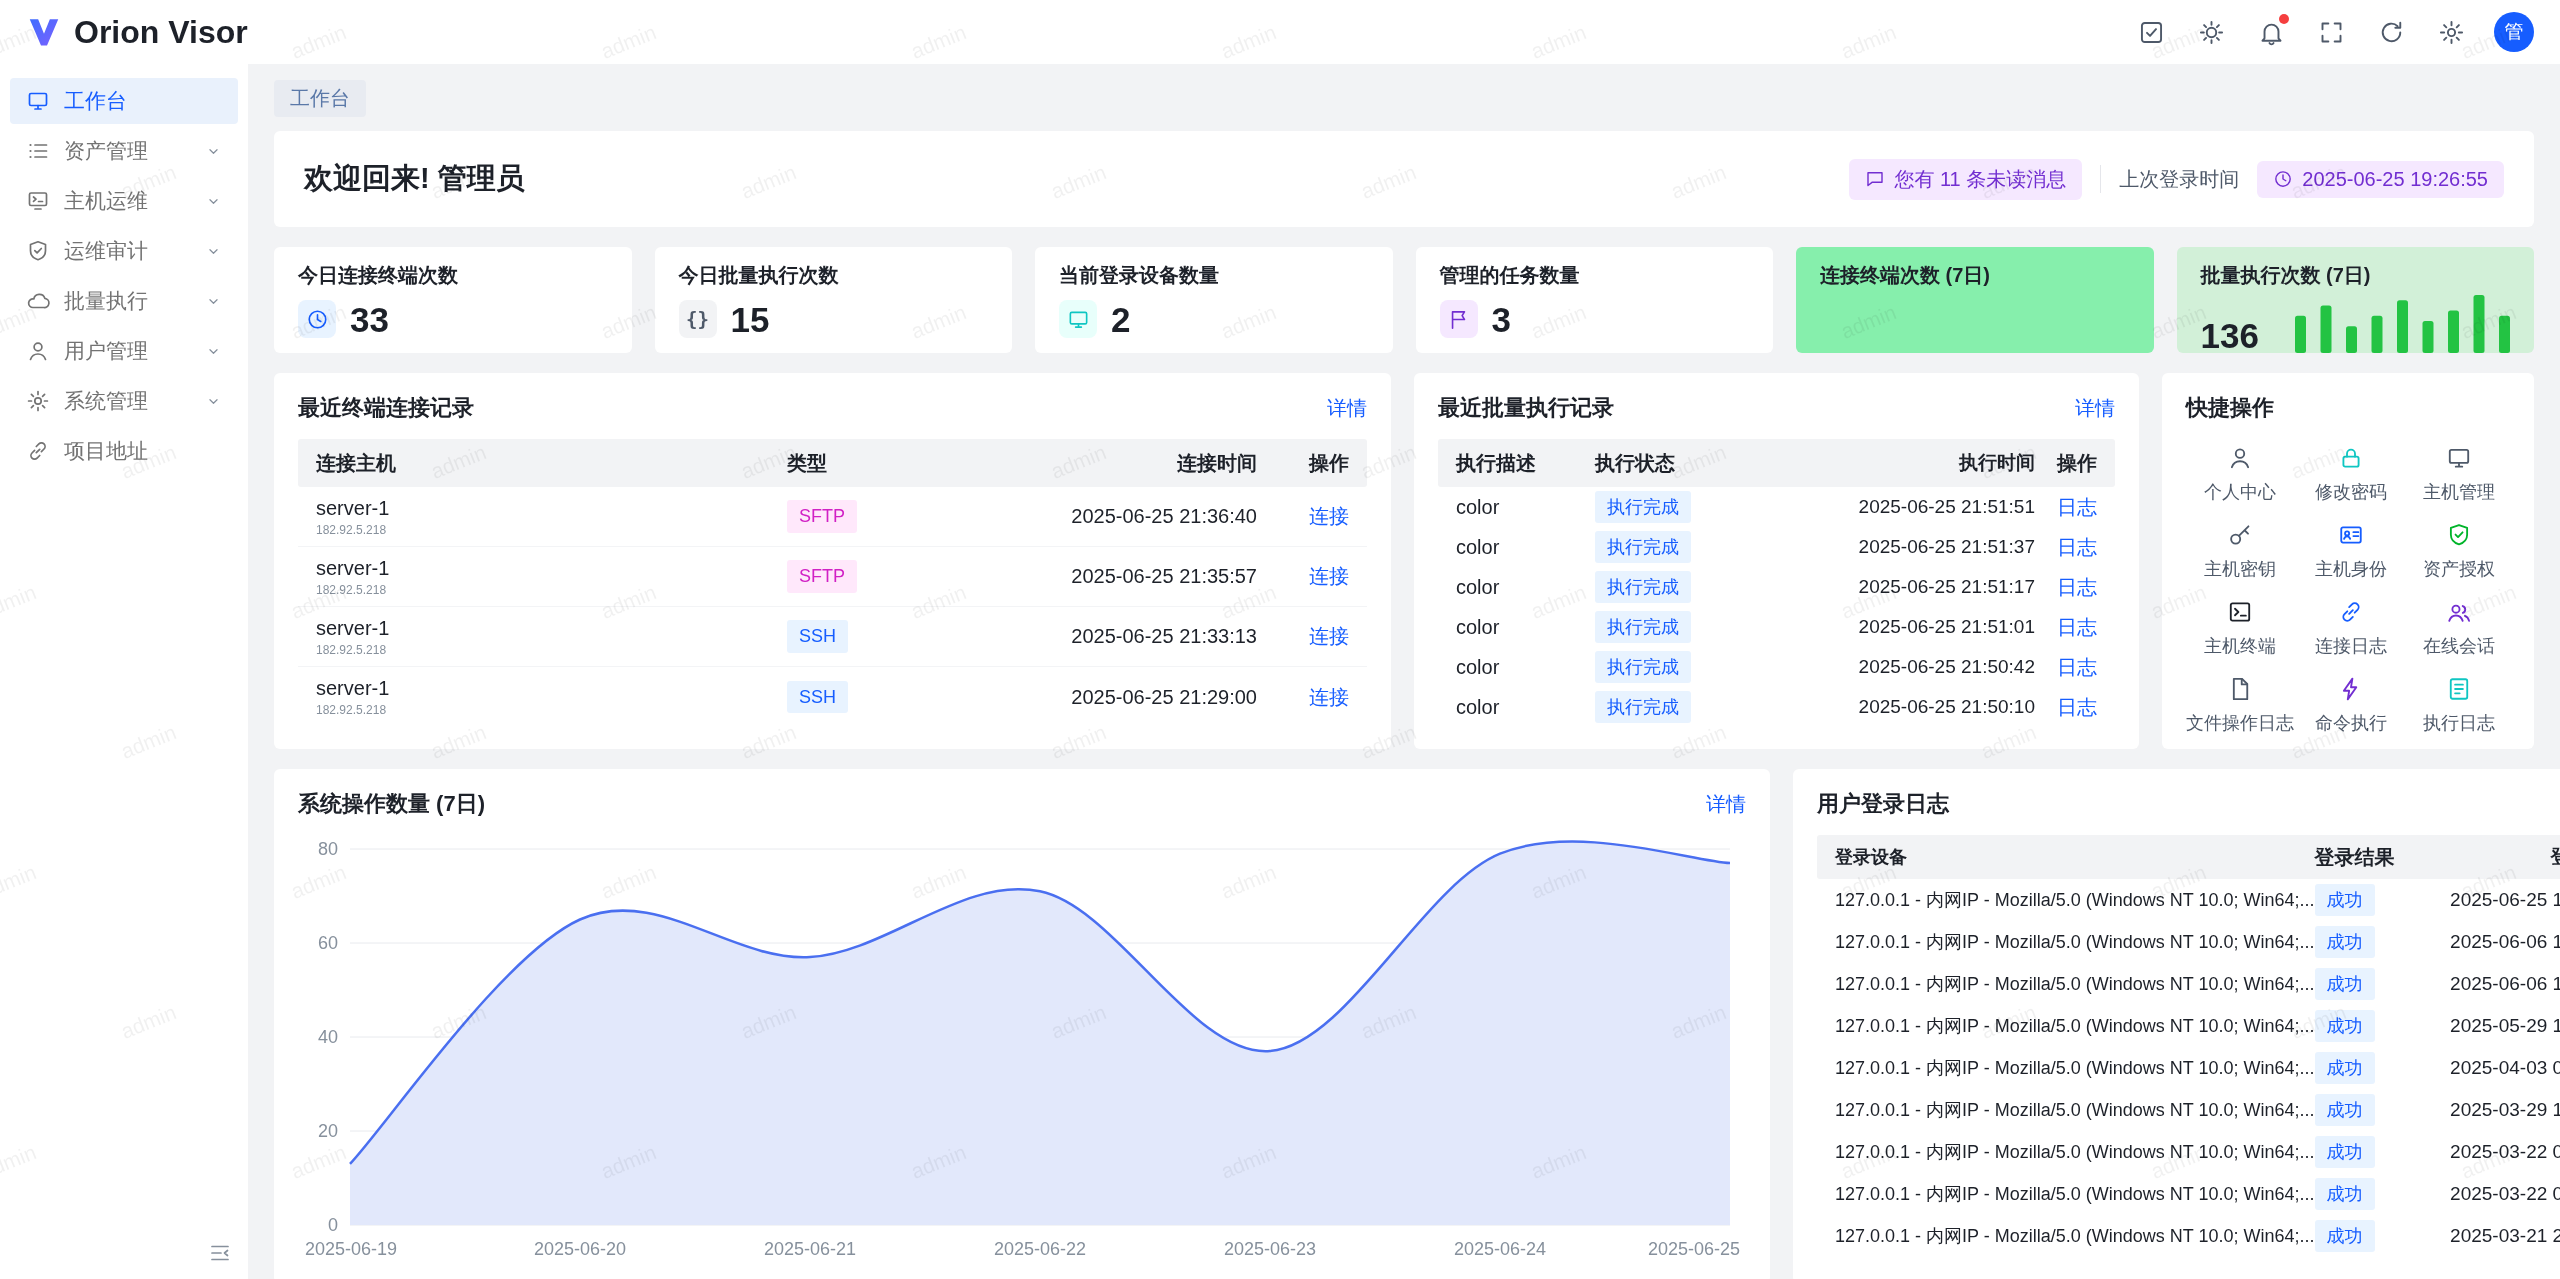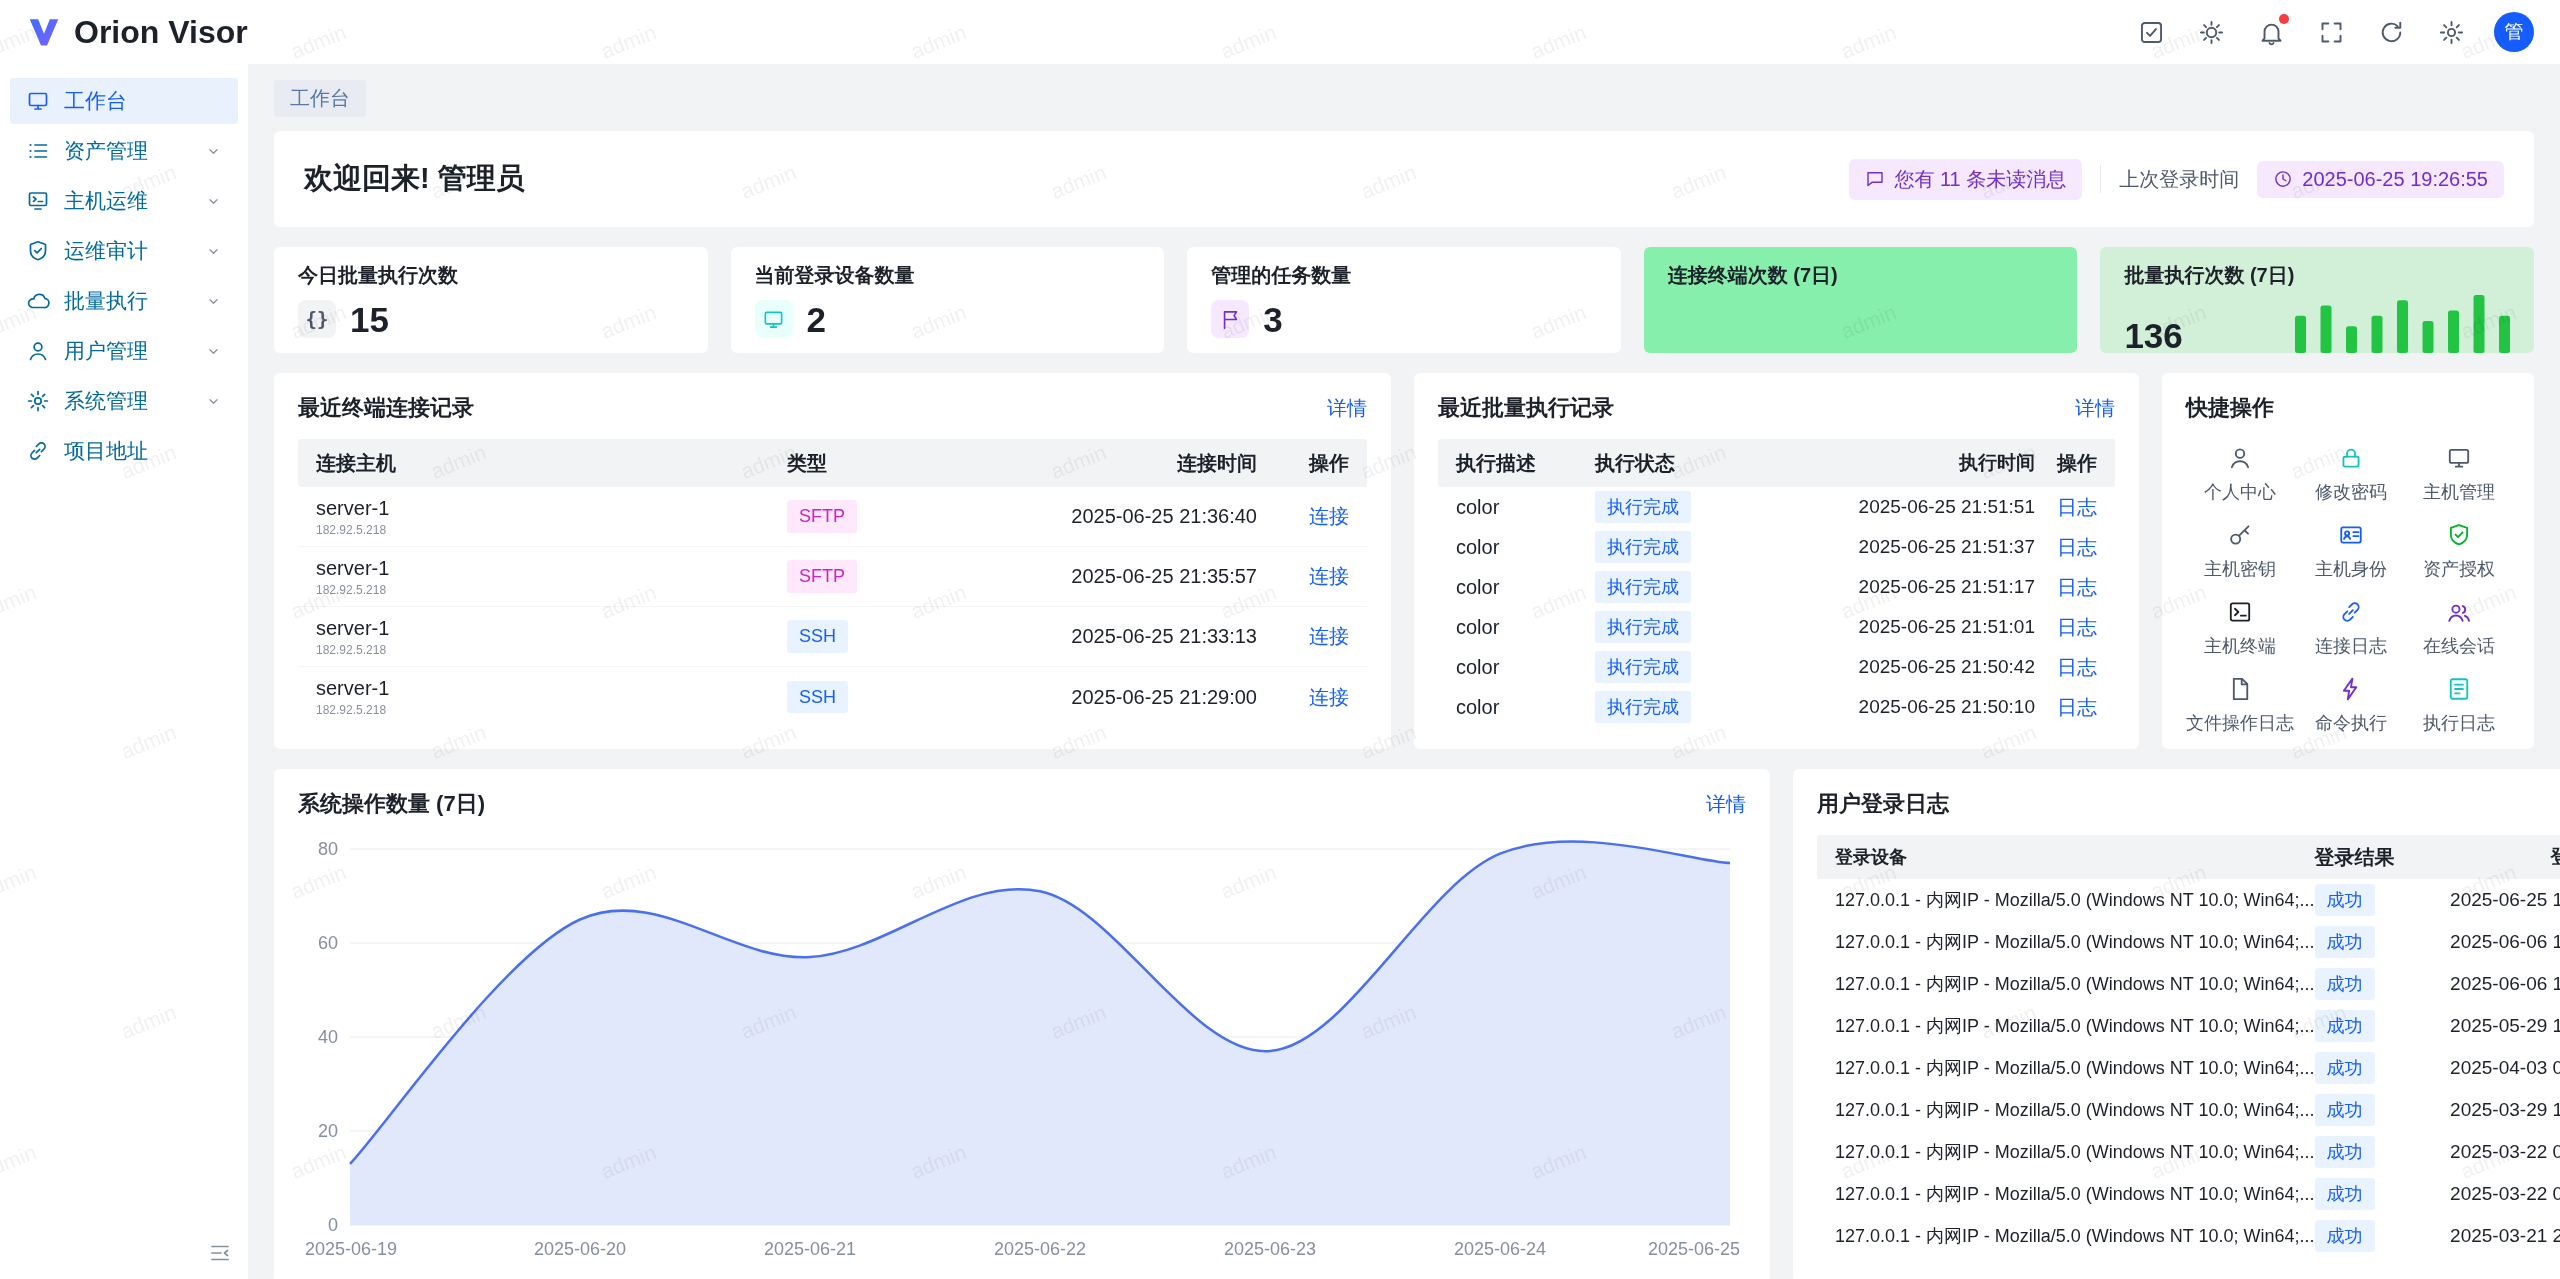--- a/index.html
+++ b/index.html
@@ -15,21 +15,21 @@
   .logo-title{font-size:32px;font-weight:700}
   .topbar-right{display:flex;align-items:center;gap:26px}
   #tb-icons{display:flex;align-items:center;gap:26px}
   .tb-icon{position:relative;width:34px;height:34px;display:flex;align-items:center;justify-content:center;color:#4e5969;cursor:pointer}
   .tb-icon .icon{width:27px;height:27px}
   .dot{position:absolute;top:-1px;right:-1px;width:10px;height:10px;border-radius:50%;background:#f53f3f}
   .avatar{width:40px;height:40px;border-radius:50%;background:#165dff;color:#fff;display:flex;align-items:center;justify-content:center;font-size:19px;cursor:pointer}
 
   
   .sidebar{position:absolute;top:64px;left:0;width:248px;height:1215px;background:#fff;padding:14px 10px;z-index:5}
-  .menu-item{display:flex;align-items:center;gap:14px;height:46px;padding:0 16px;margin-bottom:4px;border-radius:4px;color:#0369a1;cursor:pointer}
+  .menu-item{display:flex;align-items:center;gap:14px;height:46px;padding:0 16px;margin-bottom:4px;border-radius:4px;color:#737373;cursor:pointer}
   .menu-item .icon{width:24px;height:24px;flex:none}
   .menu-label{flex:1;font-size:21px;white-space:nowrap}
   .chev{width:17px !important;height:17px !important;color:#86909c}
   .menu-item.active{background:#e9f1fc;color:#165dff}
   .sb-fold{position:absolute;bottom:14px;right:16px;color:#86909c;cursor:pointer}
   .sb-fold .icon{width:24px;height:24px}
 
   
   .content{position:absolute;top:64px;left:248px;width:2312px;height:1215px;padding:14px 26px;overflow:hidden}
   .breadcrumb{margin:2px 0 14px}
@@ -283,20 +283,32 @@
                 <circle cx="12" cy="12" r="8.6"></circle>
                 <path d="M12 7.2V12l3.4 2.1"></path>
               </svg>
             </span>
           <span>2025-06-25 19:26:55</span>
         </span>
       </div>
     </section>
 
     <section class="stats" id="stats-row">
+        <div class="card stat-card">
+          <div class="stat-title">今日连接终端次数</div>
+          <div class="stat-bottom">
+            <span class="stat-ico" style="color:#165dff;background:#e8f3ff">
+              <svg class="icon " viewBox="0 0 24 24" fill="none" stroke="currentColor" stroke-width="1.7" stroke-linecap="round" stroke-linejoin="round">
+                <circle cx="12" cy="12" r="8.6"></circle>
+                <path d="M12 7.2V12l3.4 2.1"></path>
+              </svg>
+            </span>
+            <span class="stat-value">33</span>
+          </div>
+        </div>
         <div class="card stat-card">
           <div class="stat-title">今日批量执行次数</div>
           <div class="stat-bottom">
             <span class="stat-ico" style="color:#4e5969;background:#f2f3f5">
               <span class="icon-braces">{}</span>
             </span>
             <span class="stat-value">15</span>
           </div>
         </div>
         <div class="card stat-card">

